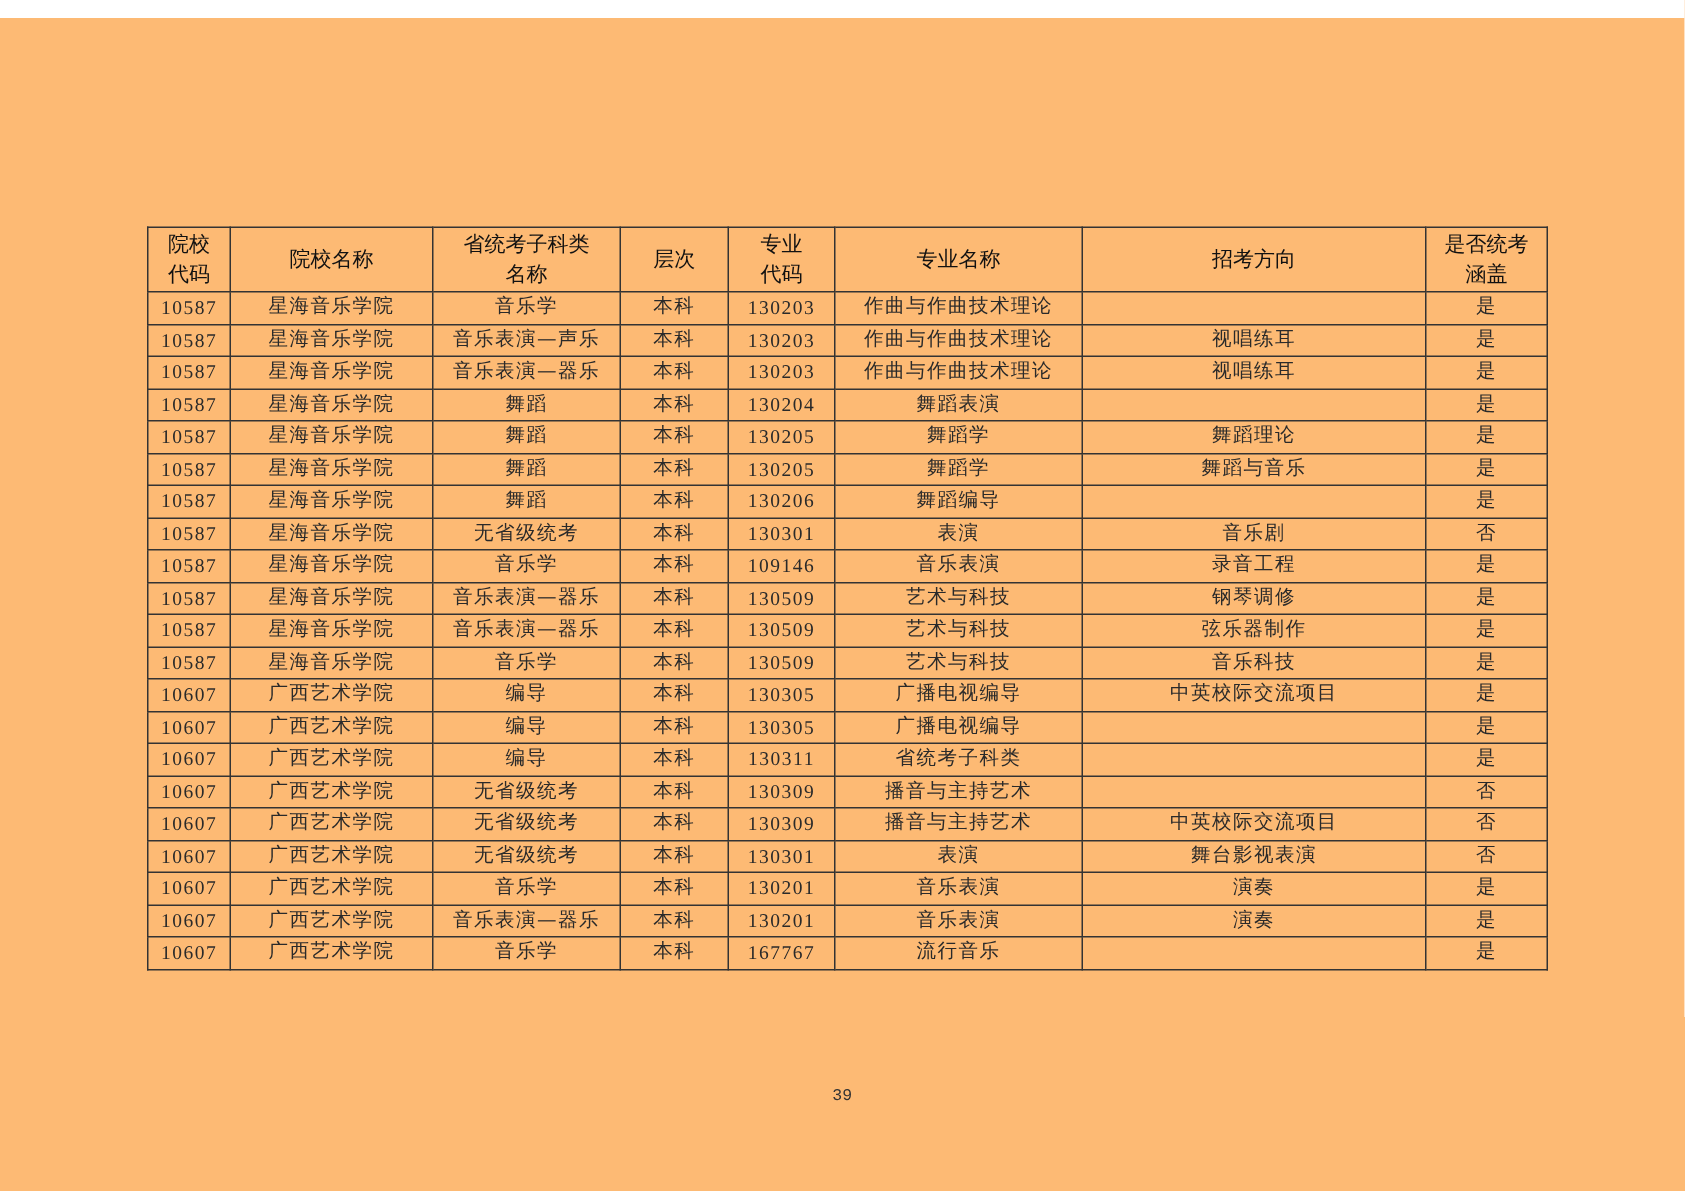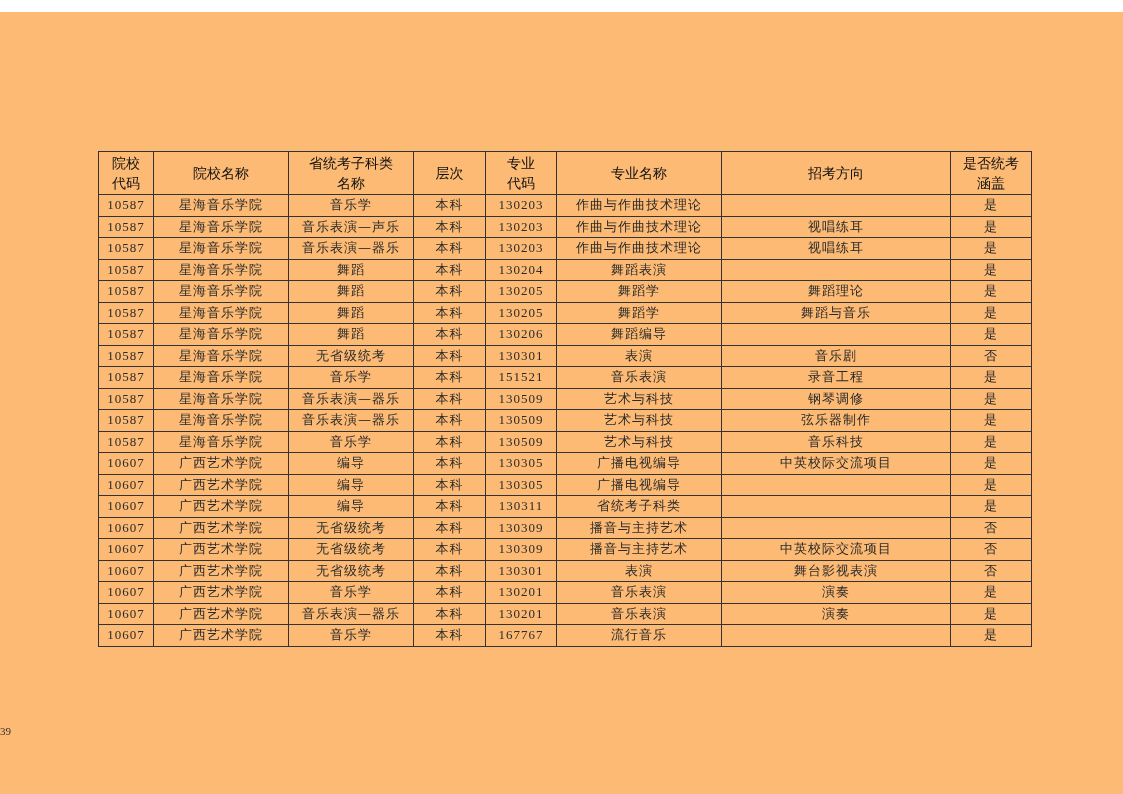--- a/index.html
+++ b/index.html
@@ -19,22 +19,22 @@
   table.data th {
     font-family: "DejaVu Sans", "Liberation Sans", sans-serif;
     font-weight: normal; font-size: 14px; line-height: 20px; height: 42px;
     color: #111; white-space: normal;
   }
   table.data td {
     height: 20.5px; font-size: 13px; line-height: 20px; letter-spacing: 1px; color: #2a2a2a;
   }
   td.num { font-family: "Liberation Serif", "DejaVu Serif", serif; font-size: 14px; letter-spacing: 1.2px; }
   .page-number {
-    position: absolute; top: 713px; left: 0; width: 1123px; text-align: left;
-    font-family: Liberation Serif, serif; font-size: 11px; color: #333;
+    position: absolute; top: 713px; left: 0; width: 1123px; text-align: center;
+    font-family: Liberation Mono, monospace; font-size: 11px; color: #333;
   }
 </style>
 </head>
 <body>
 
 <div class="page">
   <table class="data">
     <colgroup>
       <col style="width:55px">
       <col style="width:135px">
@@ -136,21 +136,21 @@
           <td class="num">130301</td>
           <td>表演</td>
           <td>音乐剧</td>
           <td>否</td>
         </tr>
         <tr>
           <td class="num">10587</td>
           <td>星海音乐学院</td>
           <td>音乐学</td>
           <td>本科</td>
-          <td class="num">151521</td>
+          <td class="num">109146</td>
           <td>音乐表演</td>
           <td>录音工程</td>
           <td>是</td>
         </tr>
         <tr>
           <td class="num">10587</td>
           <td>星海音乐学院</td>
           <td>音乐表演—器乐</td>
           <td>本科</td>
           <td class="num">130509</td>

